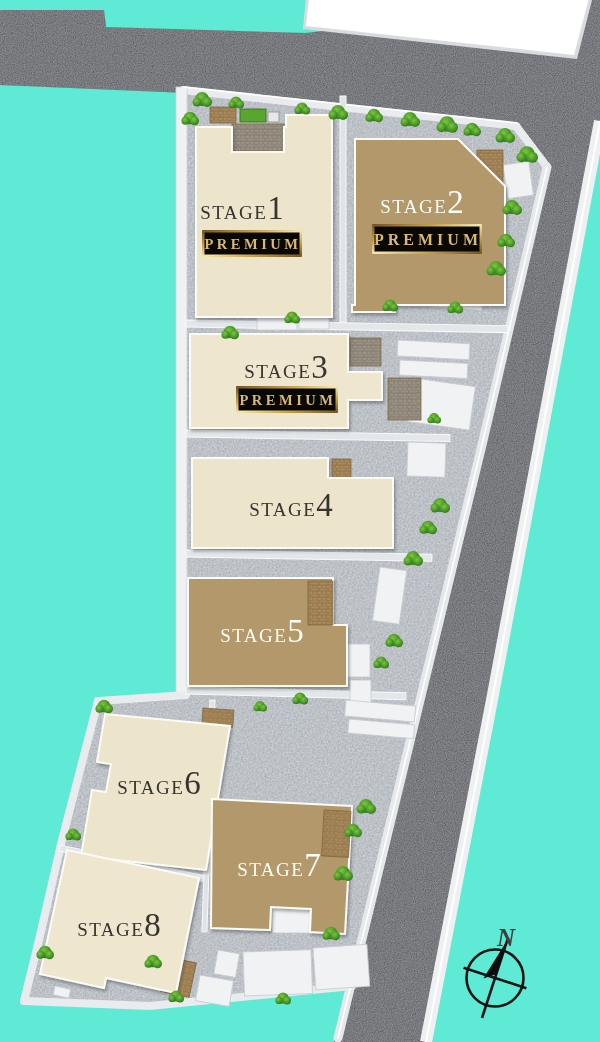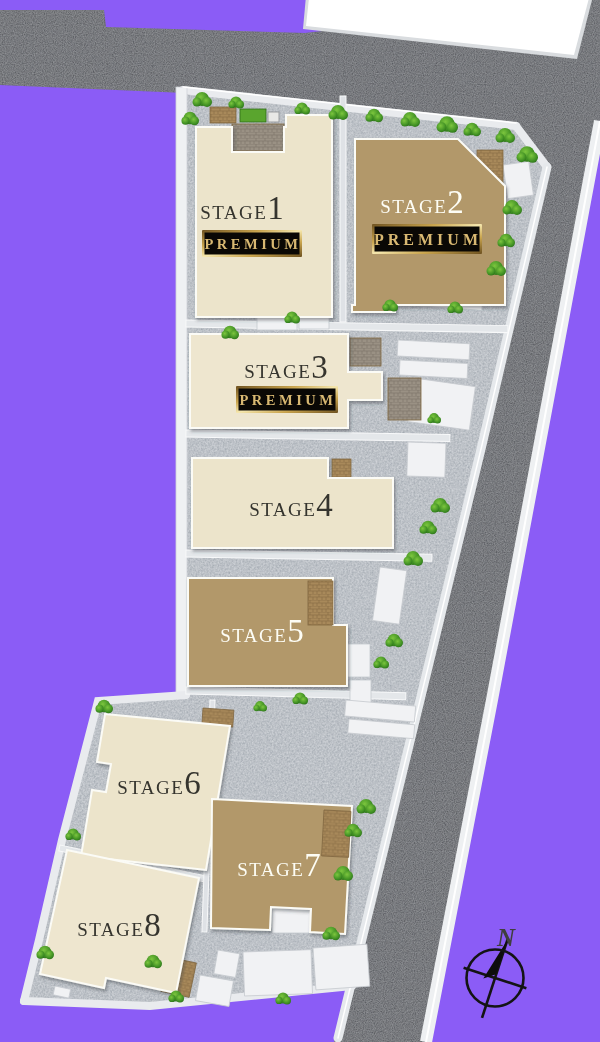--- a/index.html
+++ b/index.html
@@ -1,16 +1,16 @@
 <!DOCTYPE html>
 <html><head>
 <meta charset="utf-8">
 <style>
   html,body{margin:0;padding:0;background:#fff;}
-  .frame{position:relative;width:600px;height:1042px;overflow:hidden;background:#8b5cf6;
+  .frame{position:relative;width:600px;height:1042px;overflow:hidden;background:#5eead4;
          font-family:"Liberation Serif","DejaVu Serif",serif;}
   svg{position:absolute;left:0;top:0;}
   text{user-select:none;}
   .lbl{font-size:19px;letter-spacing:1.5px;text-anchor:middle;}
   .lbl .n{font-size:33px;letter-spacing:0;}
   .prem{font-size:14.5px;letter-spacing:3.5px;text-anchor:middle;font-weight:bold;}
   .prem2{font-size:16px;letter-spacing:4px;text-anchor:middle;font-weight:bold;}
   .north{font-size:25px;font-style:italic;font-weight:bold;text-anchor:middle;fill:#3f3f3f;}
 </style>
 </head>

